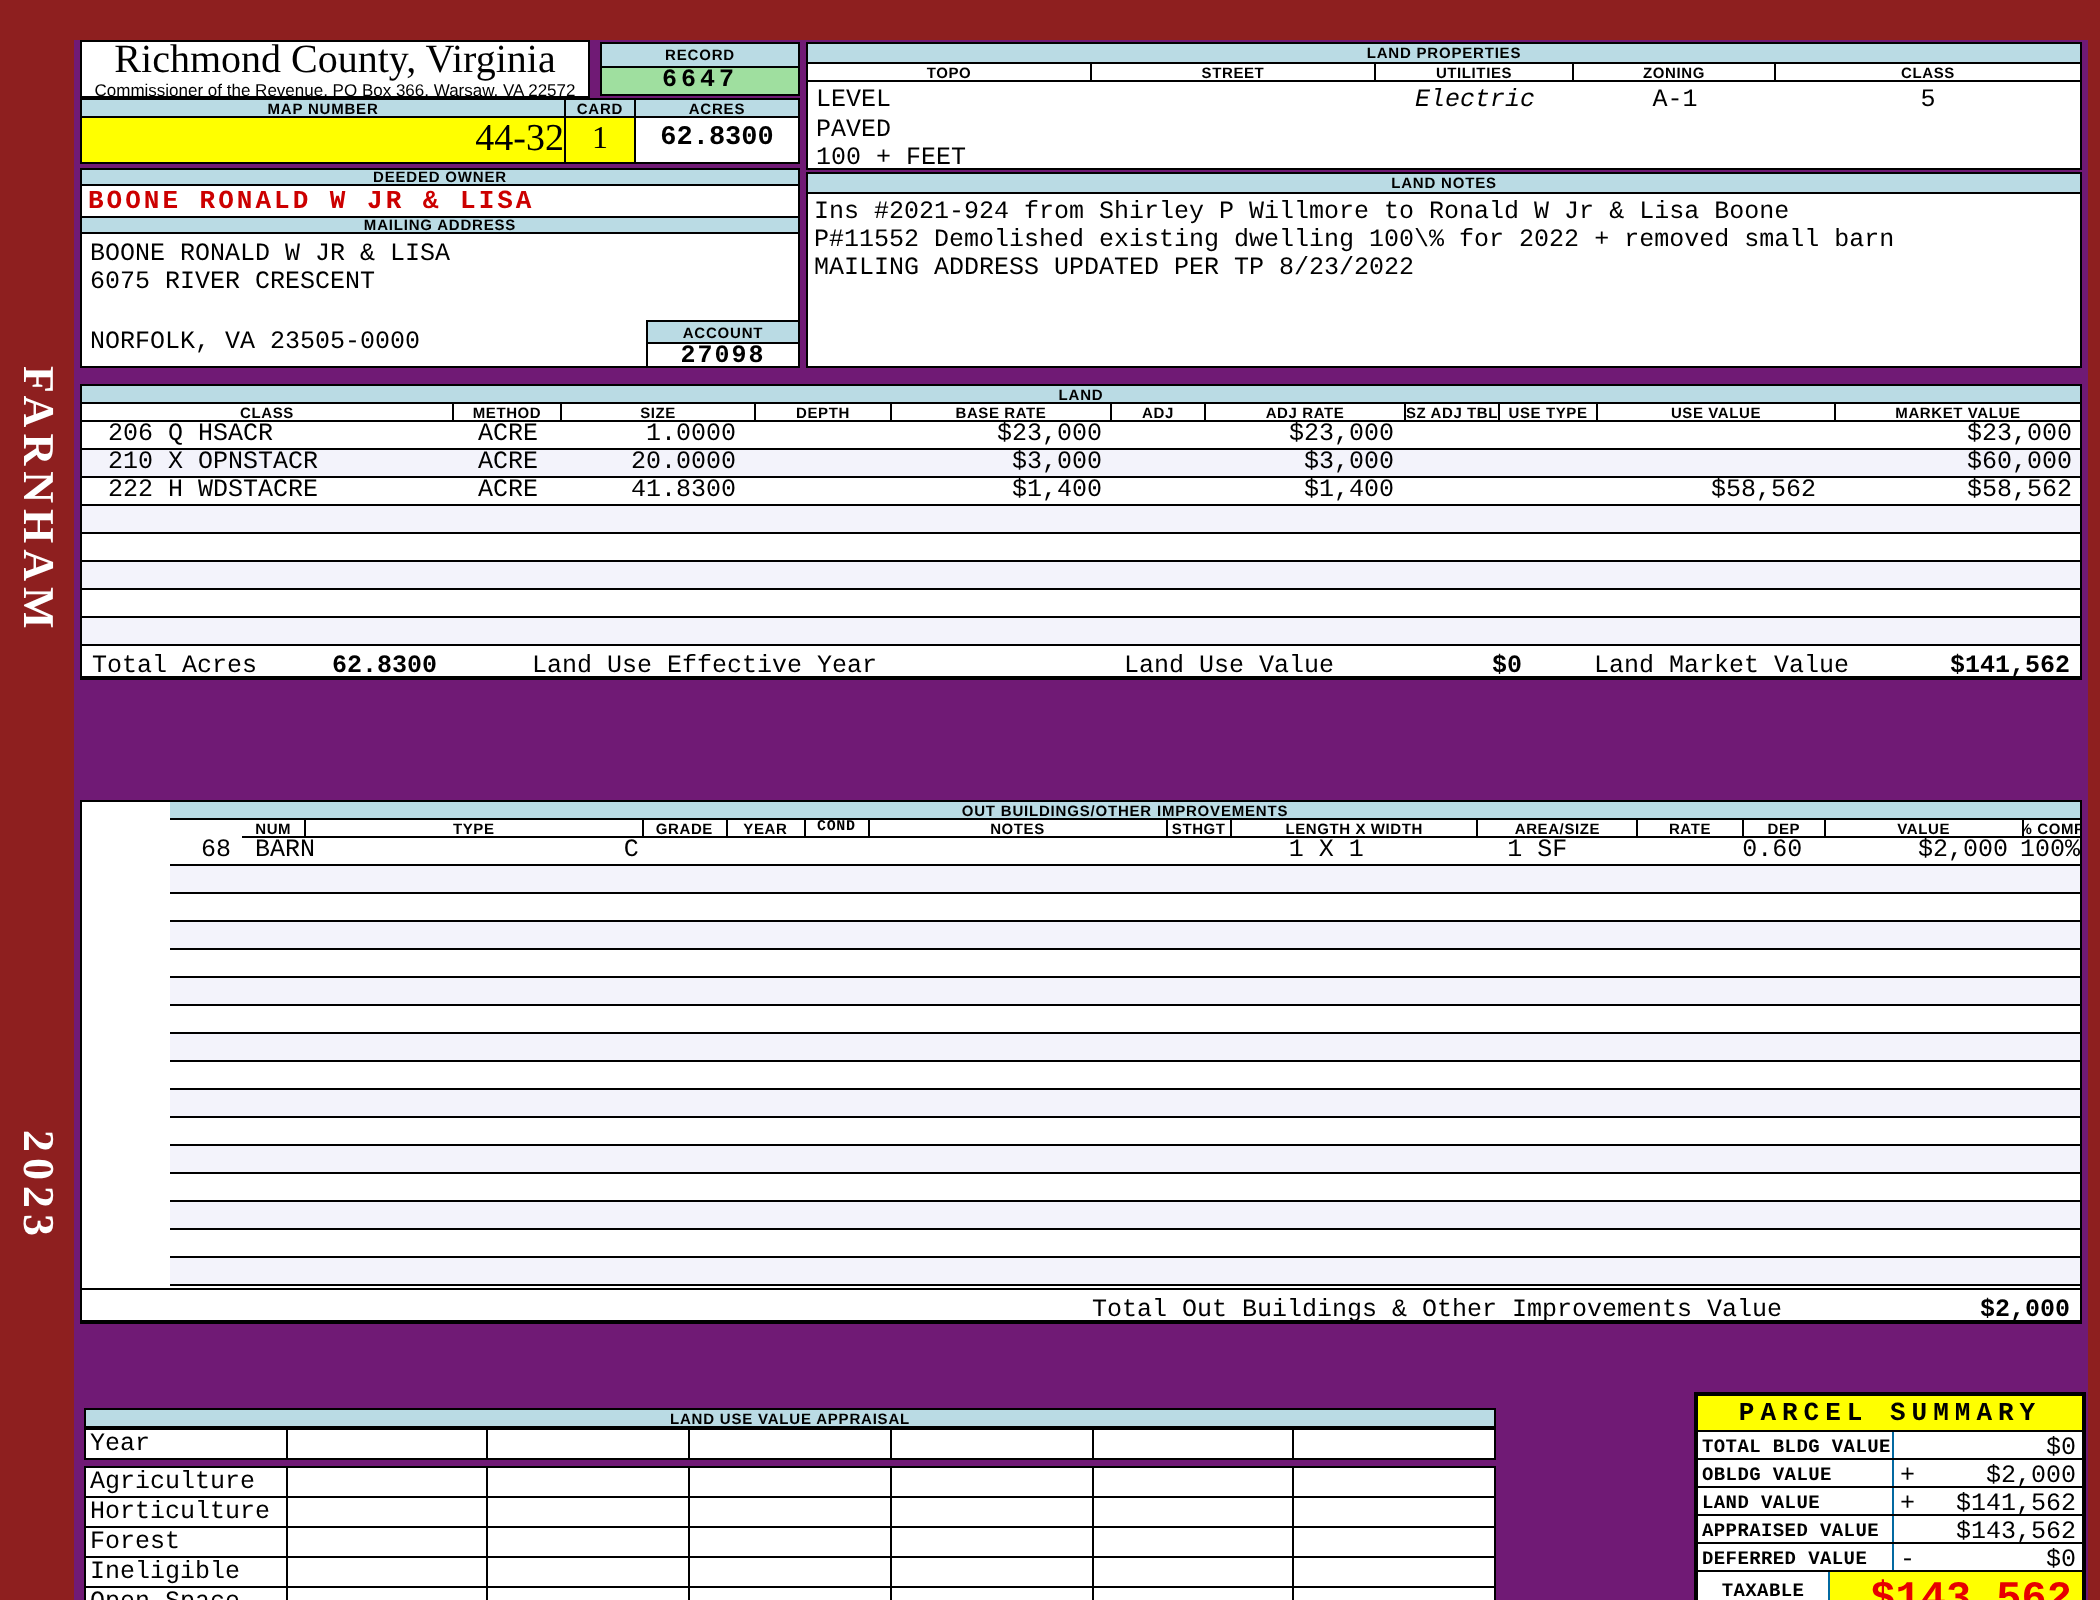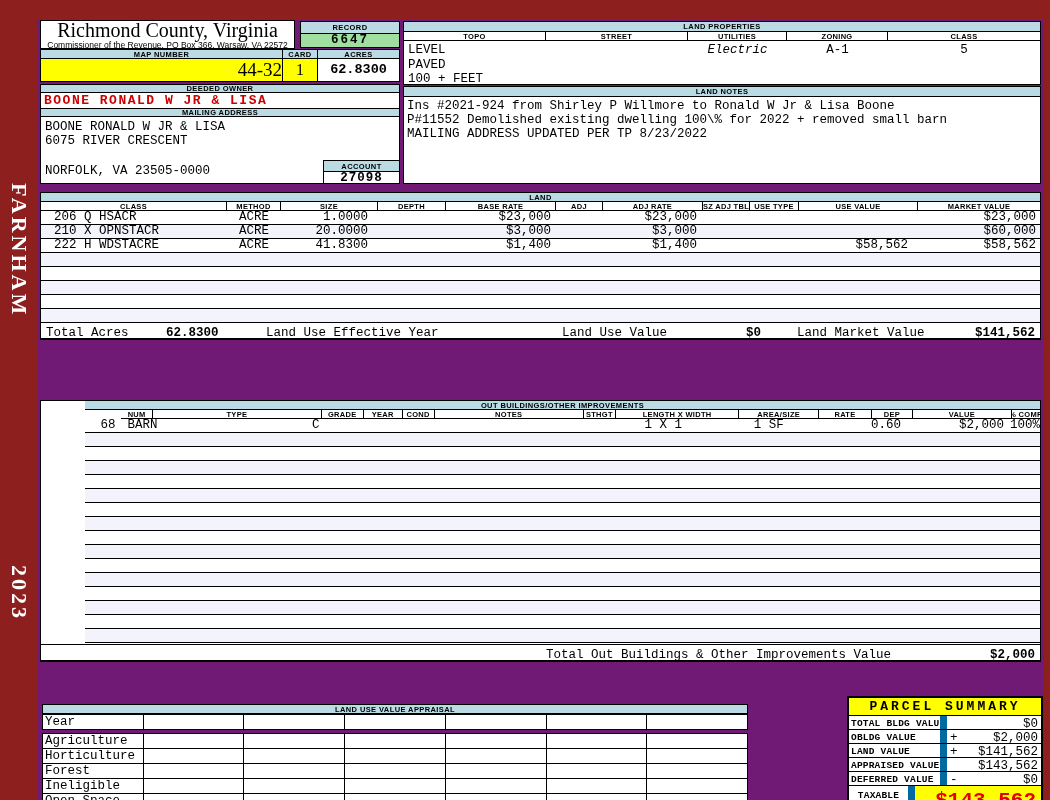--- a/index.html
+++ b/index.html
@@ -35,33 +35,33 @@
   .b { font-weight:bold; }
   .r { text-align:right; }
   .c { text-align:center; }
 
   
   .c-class{width:186px;} .c-method{width:54px;} .c-size{width:97px;} .c-depth{width:68px;}
   .c-base{width:110px;} .c-adj{width:47px;} .c-adjrate{width:100px;} .c-szadj{width:47px;}
   .c-usetype{width:49px;} .c-usevalue{width:119px;} .c-market{width:122px;}
   
   .o-num{width:35px;} .o-type{width:183px;} .o-grade{width:46px;} .o-year{width:42px;}
-  .o-cond{width:35px;} .o-notes{width:162px;} .o-sthgt{width:35px;} .o-length{width:134px;}
+  .o-cond{width:35px;font-family:Liberation Mono, monospace;} .o-notes{width:162px;} .o-sthgt{width:35px;} .o-length{width:134px;}
   .o-area{width:87px;} .o-rate{width:57px;} .o-dep{width:45px;text-align:center;} .o-value{width:107px;} .o-comp{width:31px;}
 
   .vtext {
     position:absolute; color:#fff; font-family:"Liberation Serif", serif; font-weight:bold;
     writing-mode:vertical-rl; text-align:center; font-size:22px; letter-spacing:3px; width:30px;
   }
   .notes-line { white-space:pre; }
   table.lu { border-collapse:collapse; table-layout:fixed; width:706px; background:#fff; }
   table.lu td { border:1px solid #000; height:13px; font-size:12.5px; padding:0 0 0 2px; white-space:nowrap; overflow:hidden; }
   .ps-row { display:flex; border-bottom:1px solid #000; background:#fff; }
   .ps-label {
-    width:98px; border-right:7px solid #0369a1; font-size:9.5px; font-weight:bold;
+    width:98px; border-right:1px solid #0369a1; font-size:9.5px; font-weight:bold;
     letter-spacing:0.2px; padding:2px 0 0 2px; white-space:nowrap; overflow:hidden;
   }
   .ps-val { flex:1; position:relative; font-size:12.5px; }
   .ps-val .sign { position:absolute; left:3px; top:1px; }
   .ps-val .val { position:absolute; right:3px; top:1px; }
 </style>
 </head>
 <body>
 
 <div class="page">

